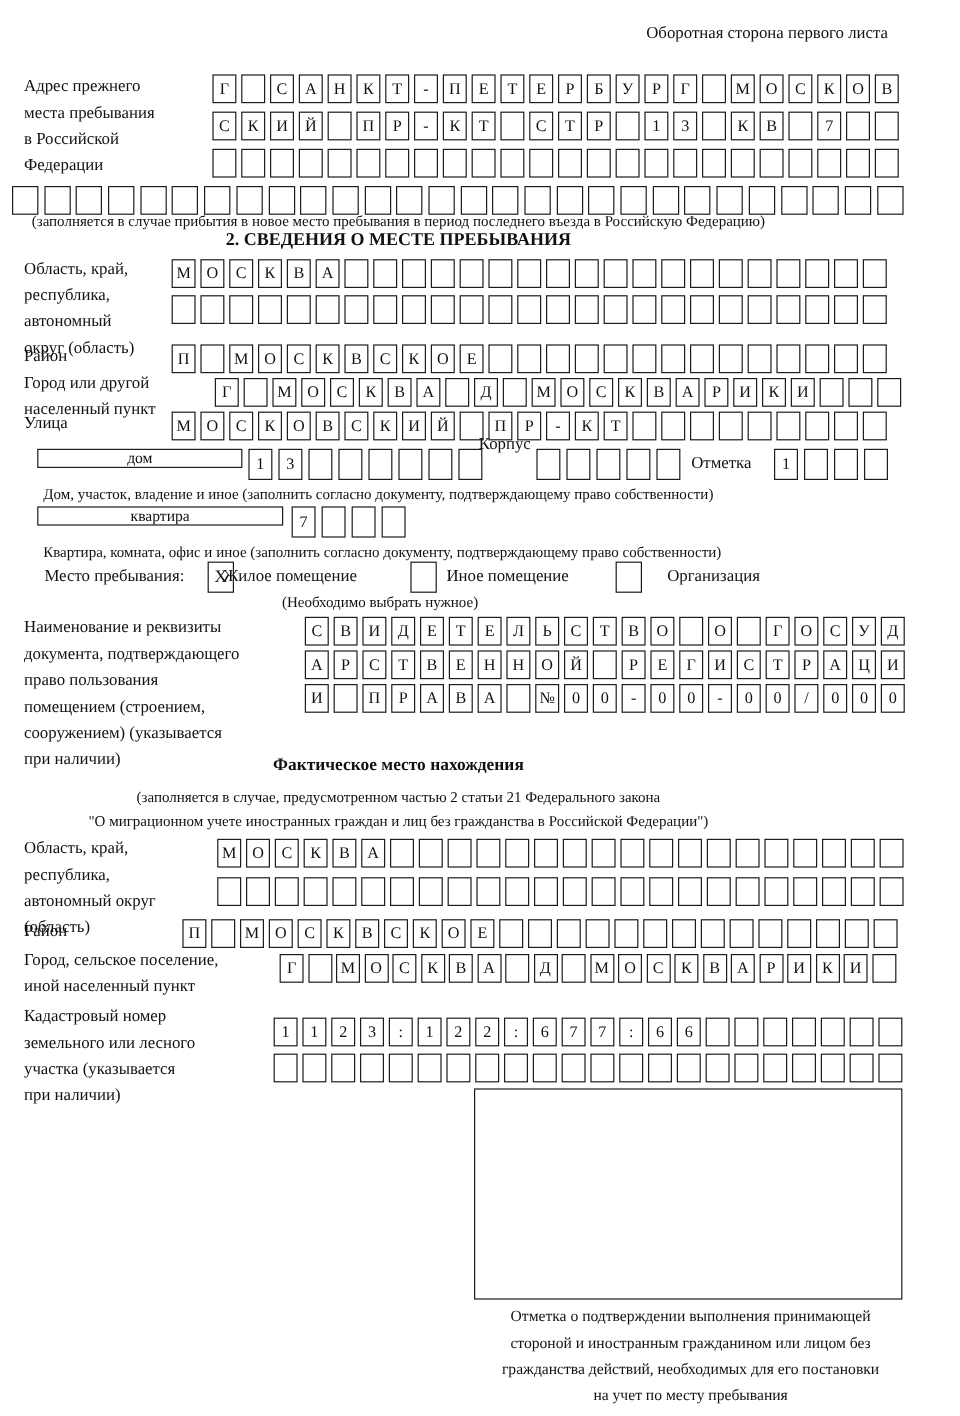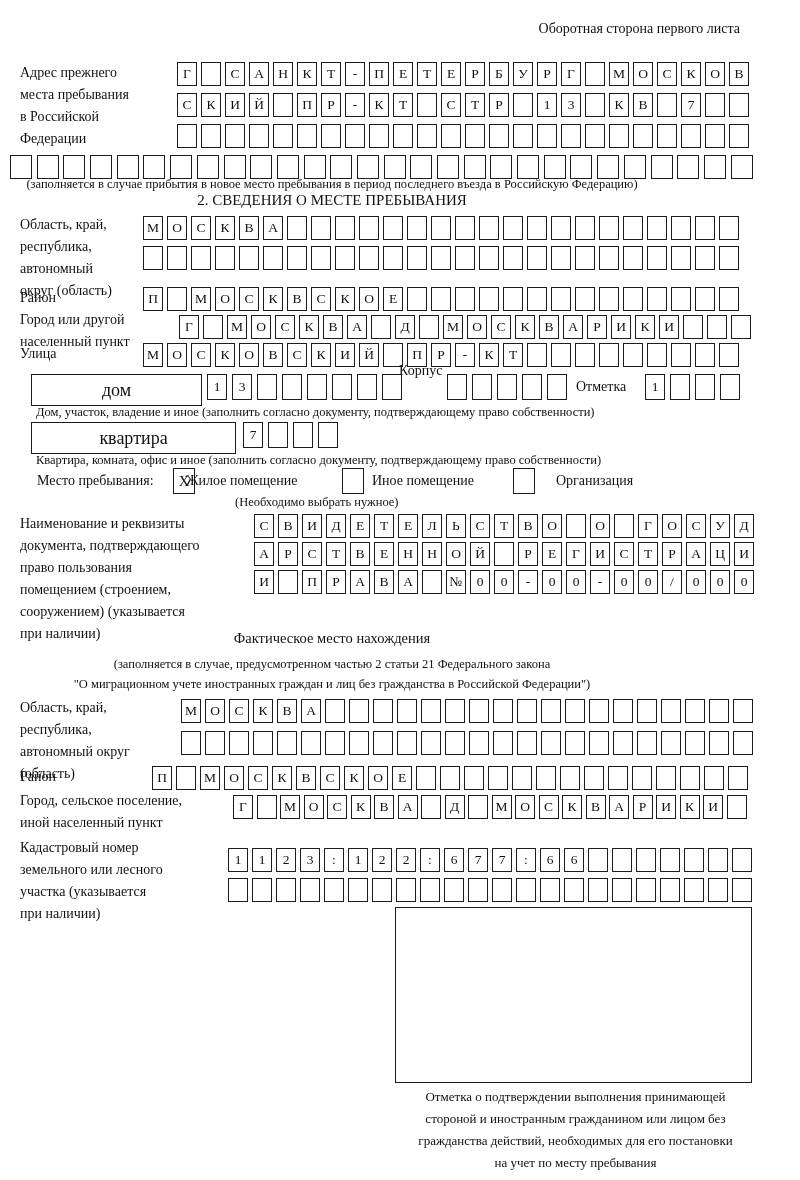--- a/index.html
+++ b/index.html
@@ -1,31 +1,31 @@
 <!DOCTYPE html>
 <html><head>
 <meta charset="utf-8">
 <style>
   html,body{margin:0;padding:0;background:#fff;}
   body{width:800px;height:1180px;position:relative;font-family:"Liberation Serif",serif;color:#111;overflow:hidden;}
   .abs{position:absolute;}
   .label{font-size:14px;line-height:22px;white-space:pre-line;}
   .caption{font-size:12.5px;line-height:20px;white-space:pre-line;}
-  .title{font-weight:normal;font-size:15px;}
+  .title{font-weight:bold;font-size:15px;}
   .center{width:664px;text-align:center;}
   .cells{display:flex;gap:4px;}
   .cell{width:20px;height:24px;border:1.5px solid #1c1c1c;box-sizing:border-box;
         display:flex;align-items:center;justify-content:center;
         font-size:13.5px;background:#fff;flex:0 0 auto;}
   .cells.wide{gap:4.7px;}
   .cells.wide .cell{width:22px;}
   .cells.tight{gap:3.5px;}
   .cells.tall .cell{height:26px;}
-  .wbox{border:1.5px solid #1c1c1c;box-sizing:border-box;height:32px;
-        display:flex;align-items:center;justify-content:center;font-size:18px;background:#fff;}
+  .wbox{border:1.5px solid #1c1c1c;box-sizing:border-box;height:16px;
+        display:flex;align-items:center;justify-content:center;font-size:13px;background:#fff;}
   .checkbox{width:22px;height:26px;border:1.5px solid #1c1c1c;box-sizing:border-box;
         display:flex;align-items:center;justify-content:center;font-size:14.5px;background:#fff;}
   .stampbox{border:1.5px solid #1c1c1c;box-sizing:border-box;background:#fff;}
 </style>
 </head>
 <body>
 
 <div class="abs label" style="top:18px;right:60px;">Оборотная сторона первого листа</div>
 
 <div class="abs label" style="left:20px;top:62px;width:160px;">Адрес прежнего

